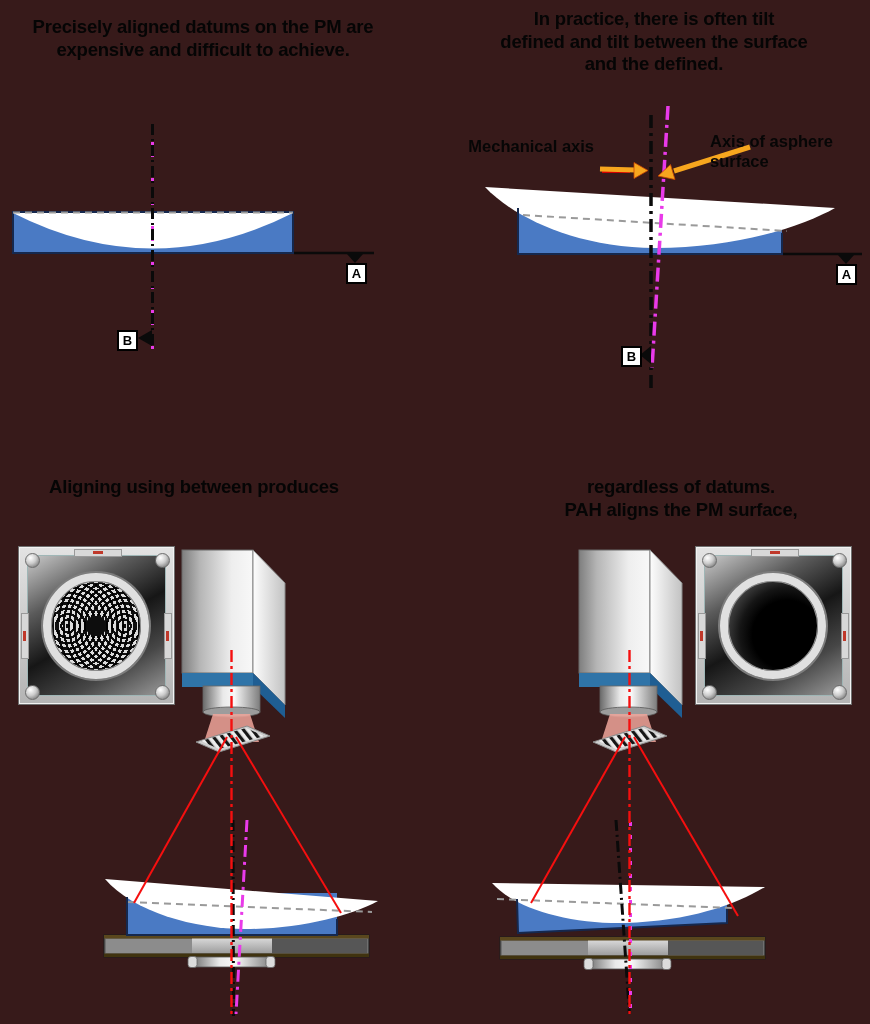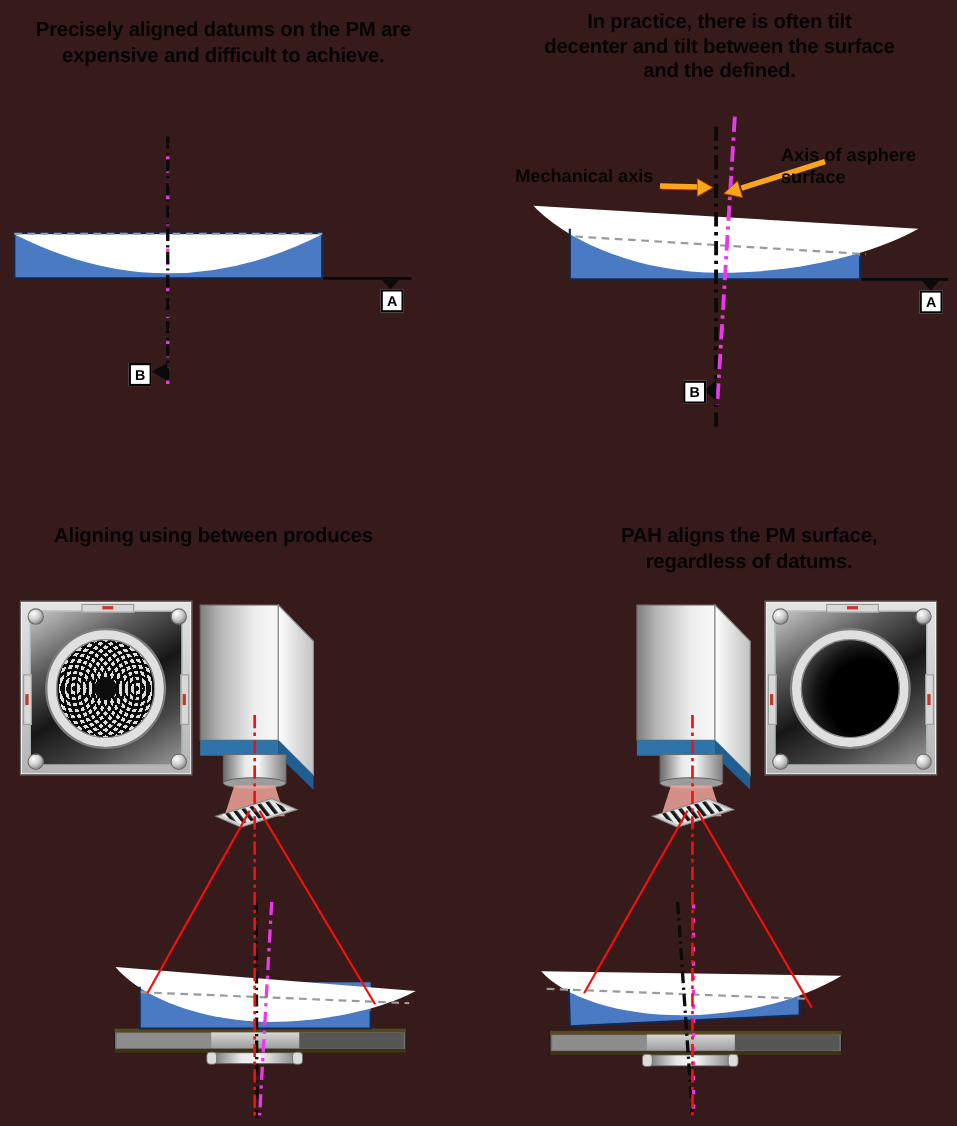--- a/index.html
+++ b/index.html
@@ -154,34 +154,34 @@
     </g>
   </svg>
 
   <div class="caption" style="left:8px;top:16px;width:390px;">
     <span>Precisely aligned datums on the PM are</span>
     <span>expensive and difficult to achieve.</span>
   </div>
 
   <div class="caption" style="left:448px;top:8px;width:412px;">
     <span>In practice, there is often tilt</span>
-    <span>decenter and tilt between the surface</span>
+    <span>defined and tilt between the surface</span>
     <span>and the defined.</span>
   </div>
 
   <div class="caption" style="left:8px;top:476px;width:372px;">
     <span>Aligning using between produces</span>
   </div>
 
   <div class="caption" style="left:505px;top:476px;width:352px;">
+    <span>regardless of datums.</span>
     <span>PAH aligns the PM surface,</span>
-    <span>regardless of datums.</span>
-  </div>
-
-  <div class="lbl right" style="left:408px;top:150px;width:186px;">
+  </div>
+
+  <div class="lbl right" style="left:408px;top:136px;width:186px;">
     <span>Mechanical axis</span>
   </div>
 
   <div class="lbl" style="left:710px;top:131px;width:162px;">
     <span>Axis of asphere</span>
     <span>surface</span>
   </div>
 
   <div class="datum" style="left:346px;top:263px;">A</div>
   <div class="datum" style="left:117px;top:330px;">B</div>

